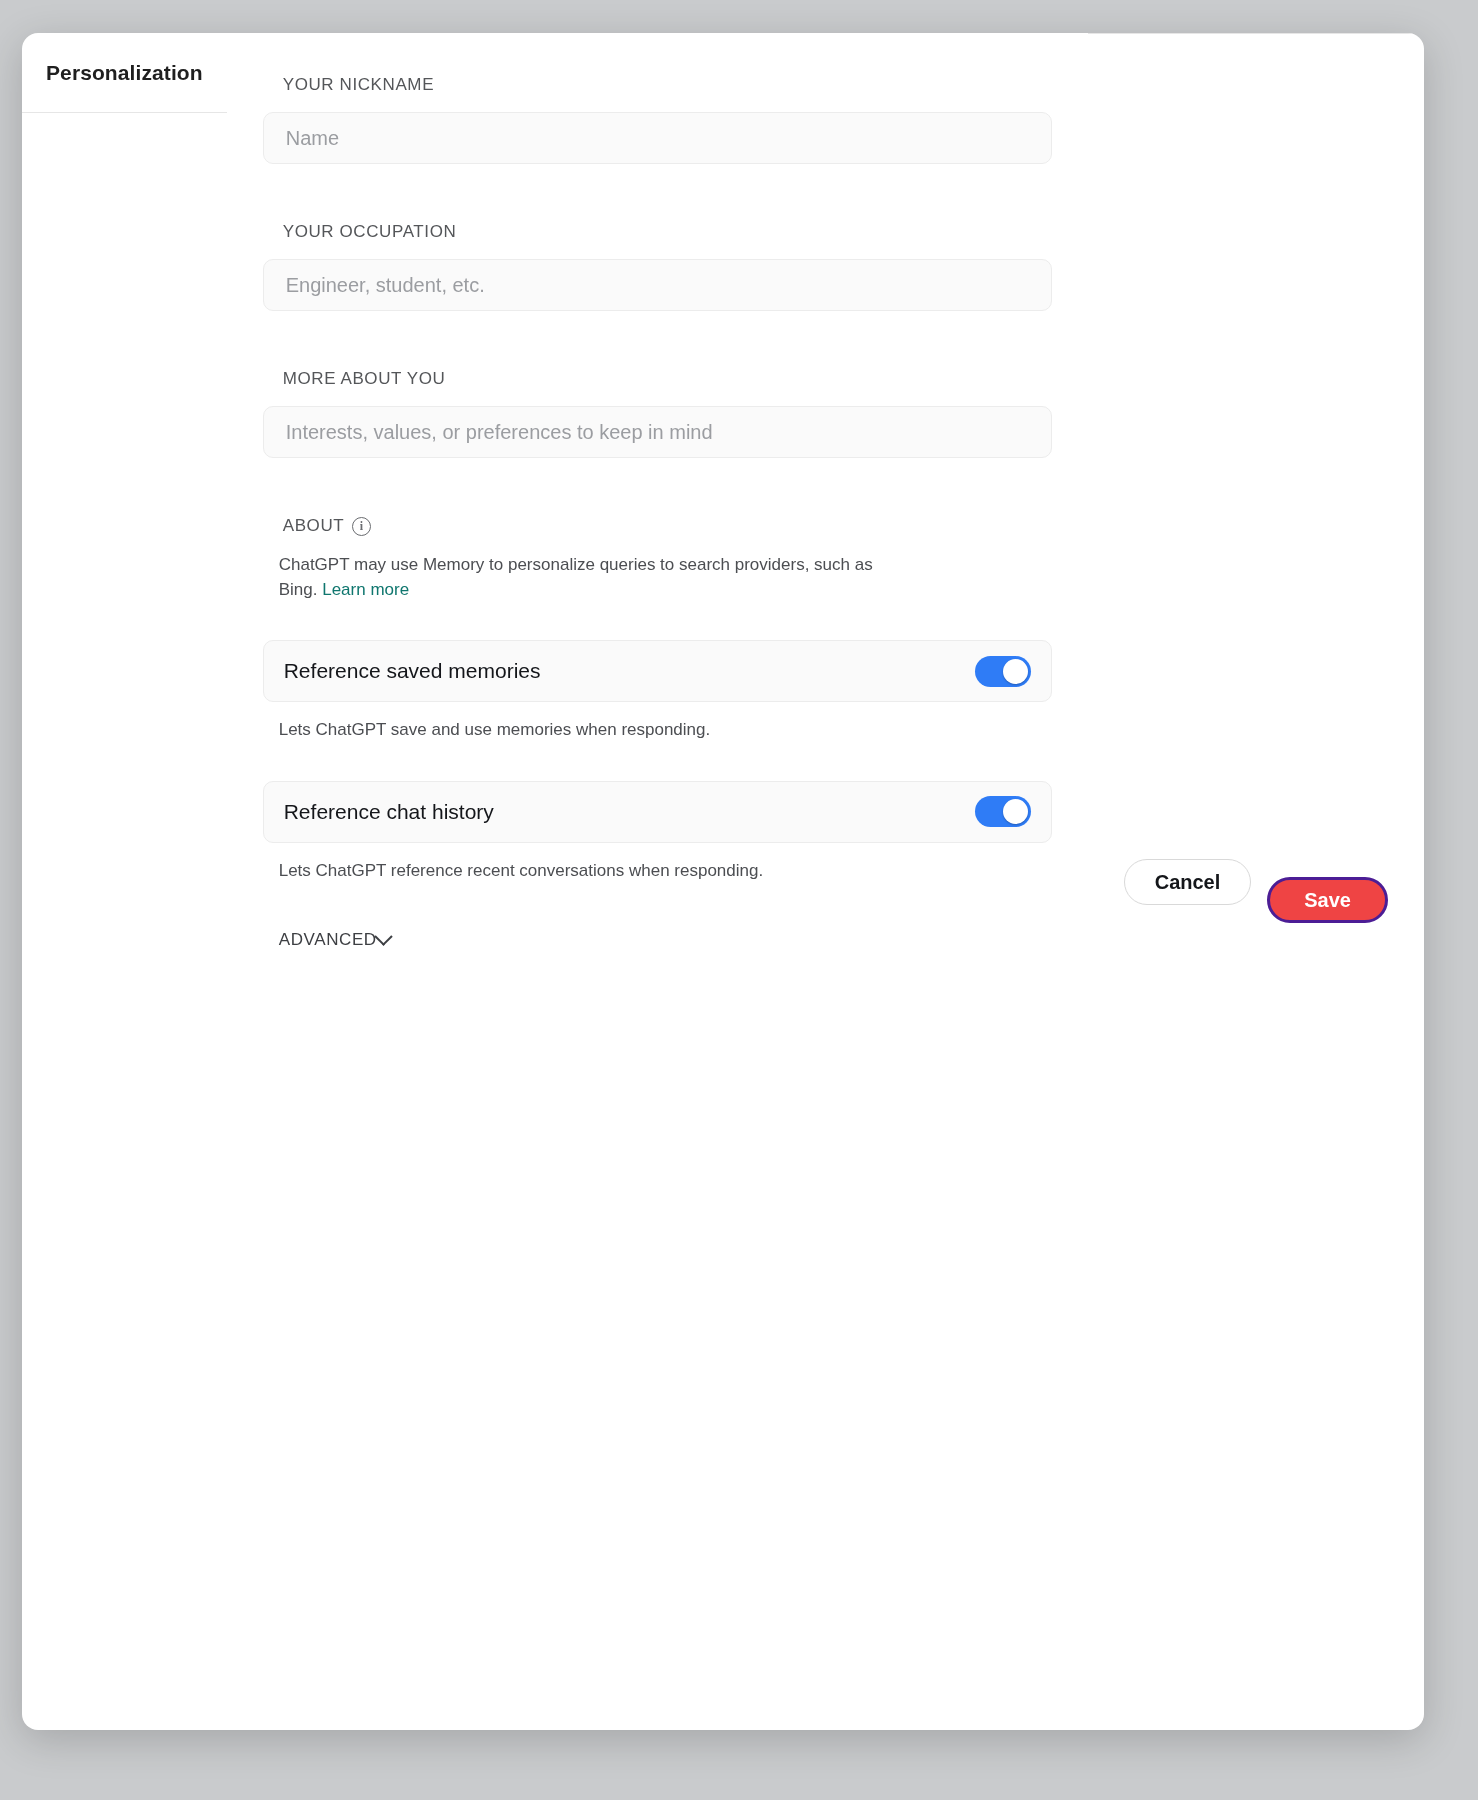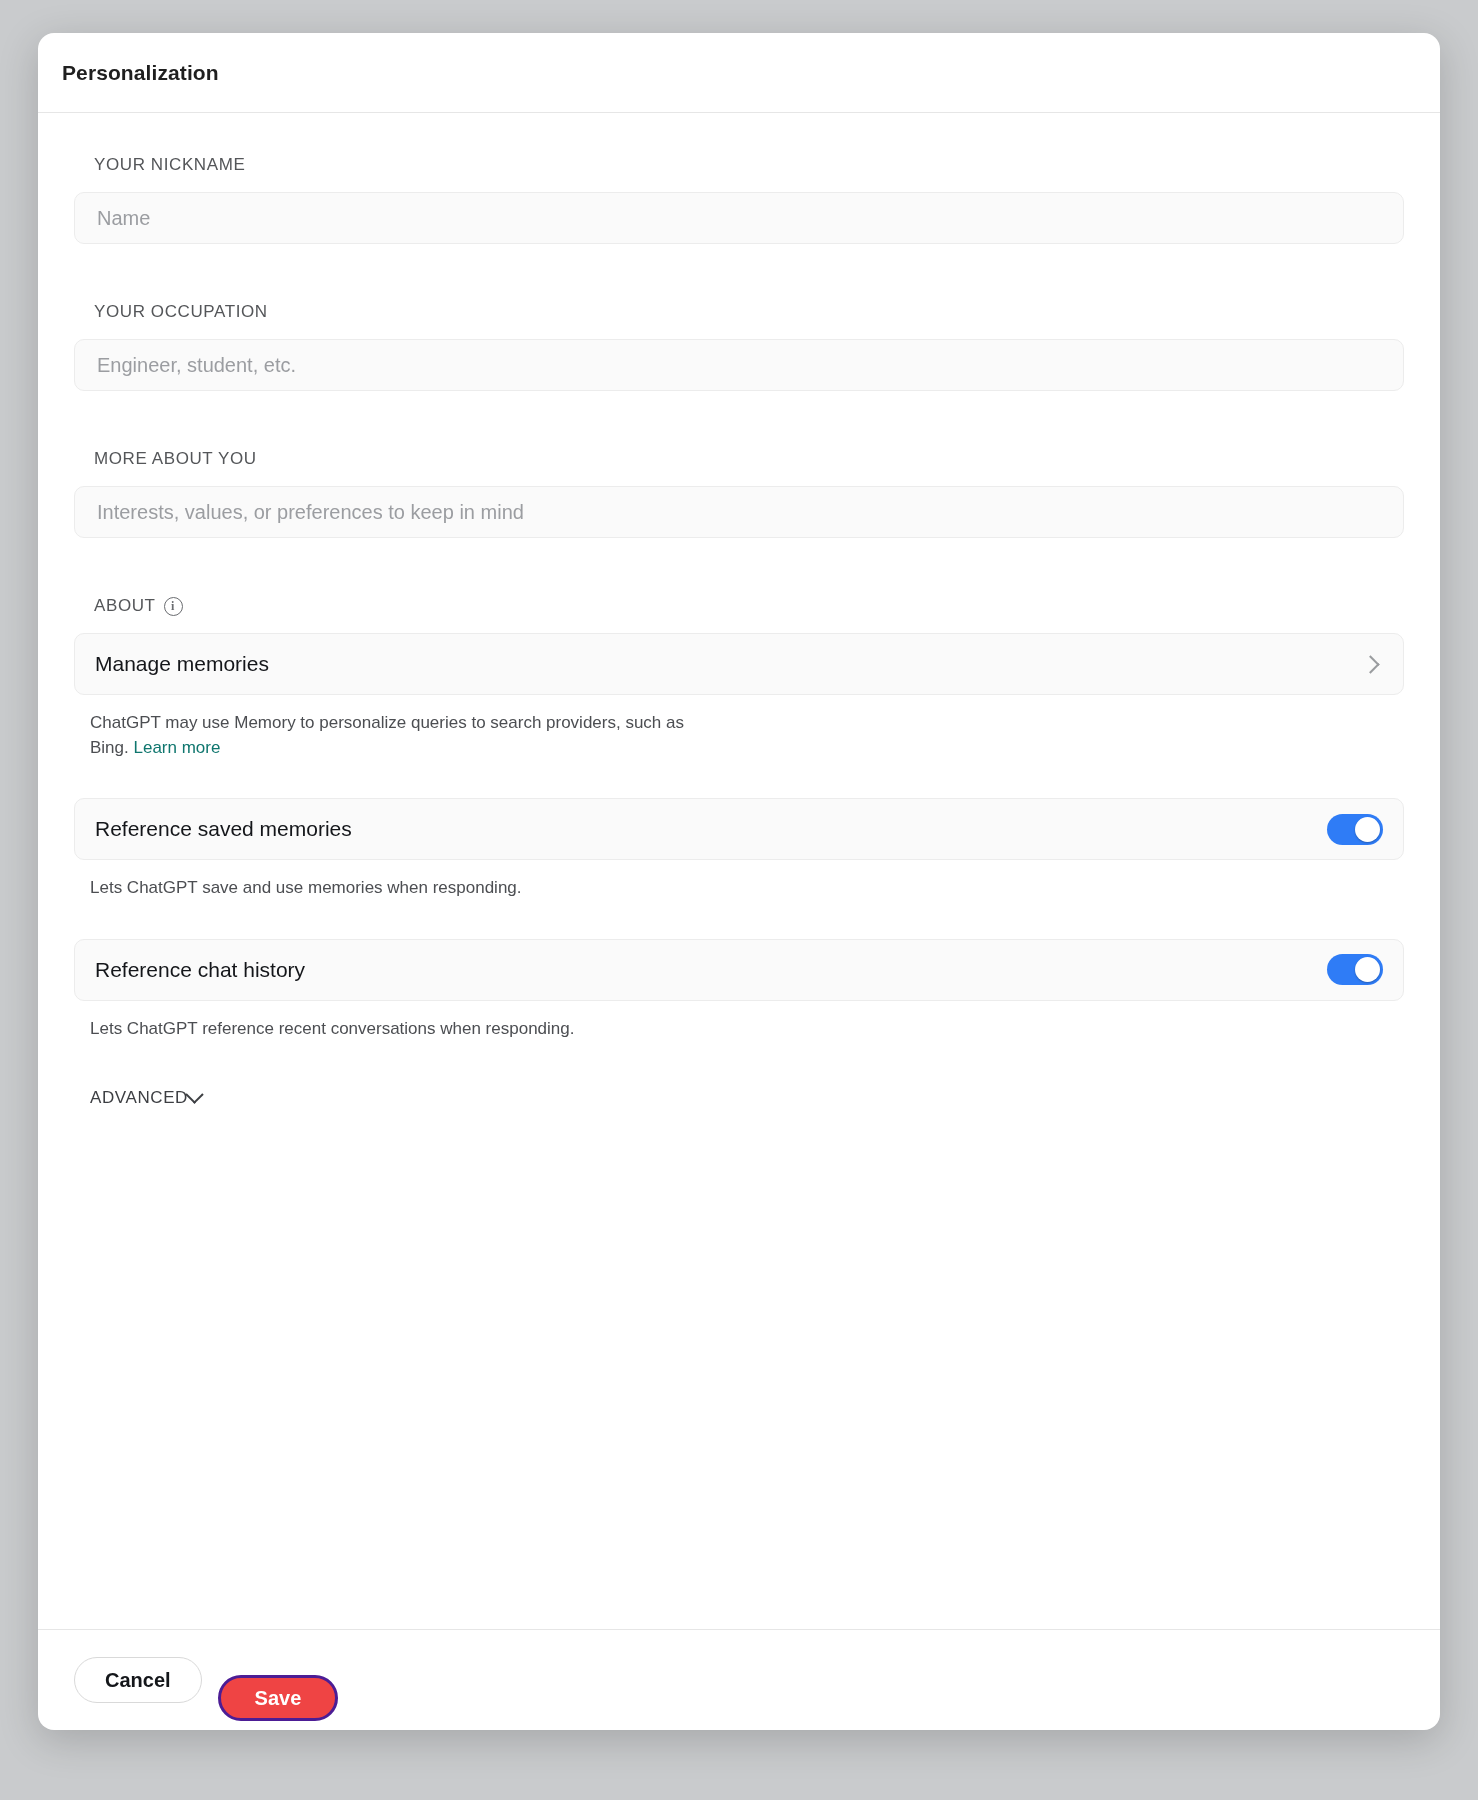--- a/index.html
+++ b/index.html
@@ -14,30 +14,29 @@
   }
 
   .backdrop {
     position: absolute;
     inset: 0;
     background: #c9cbcd;
   }
 
   .modal {
     position: absolute;
-    left: 38px;
+    left: 22px;
     top: 33px;
     width: 1402px;
     height: 1697px;
     background: #ffffff;
     border-radius: 16px;
     box-shadow: 0 10px 40px rgba(0,0,0,0.18);
     overflow: hidden;
     display: flex;
-    flex-direction: column;
   }
 
   .modal-header {
     height: 80px;
     flex: 0 0 80px;
     border-bottom: 1px solid #e6e6e6;
     display: flex;
     align-items: center;
     padding: 0 24px;
   }
@@ -239,24 +238,20 @@
     </div>
     <input class="field" type="text" placeholder="Interests, values, or preferences to keep in mind" style="">
 
     <div class="gap-lg"></div>
 
     <div class="section-label label-indent">
       <span>ABOUT</span>
       <span class="info-icon">i</span>
     </div>
 
-    <div class="row-card">
-      <span class="row-title">Manage memories</span>
-      <span class="chev-right"></span>
-    </div>
 
     <div class="help-text">
       <span>ChatGPT may use Memory to personalize queries to search providers, such as Bing.</span>
       <a href="#">Learn more</a>
     </div>
 
     <div class="gap-md"></div>
 
     <div class="row-card">
       <span class="row-title">Reference saved memories</span>

